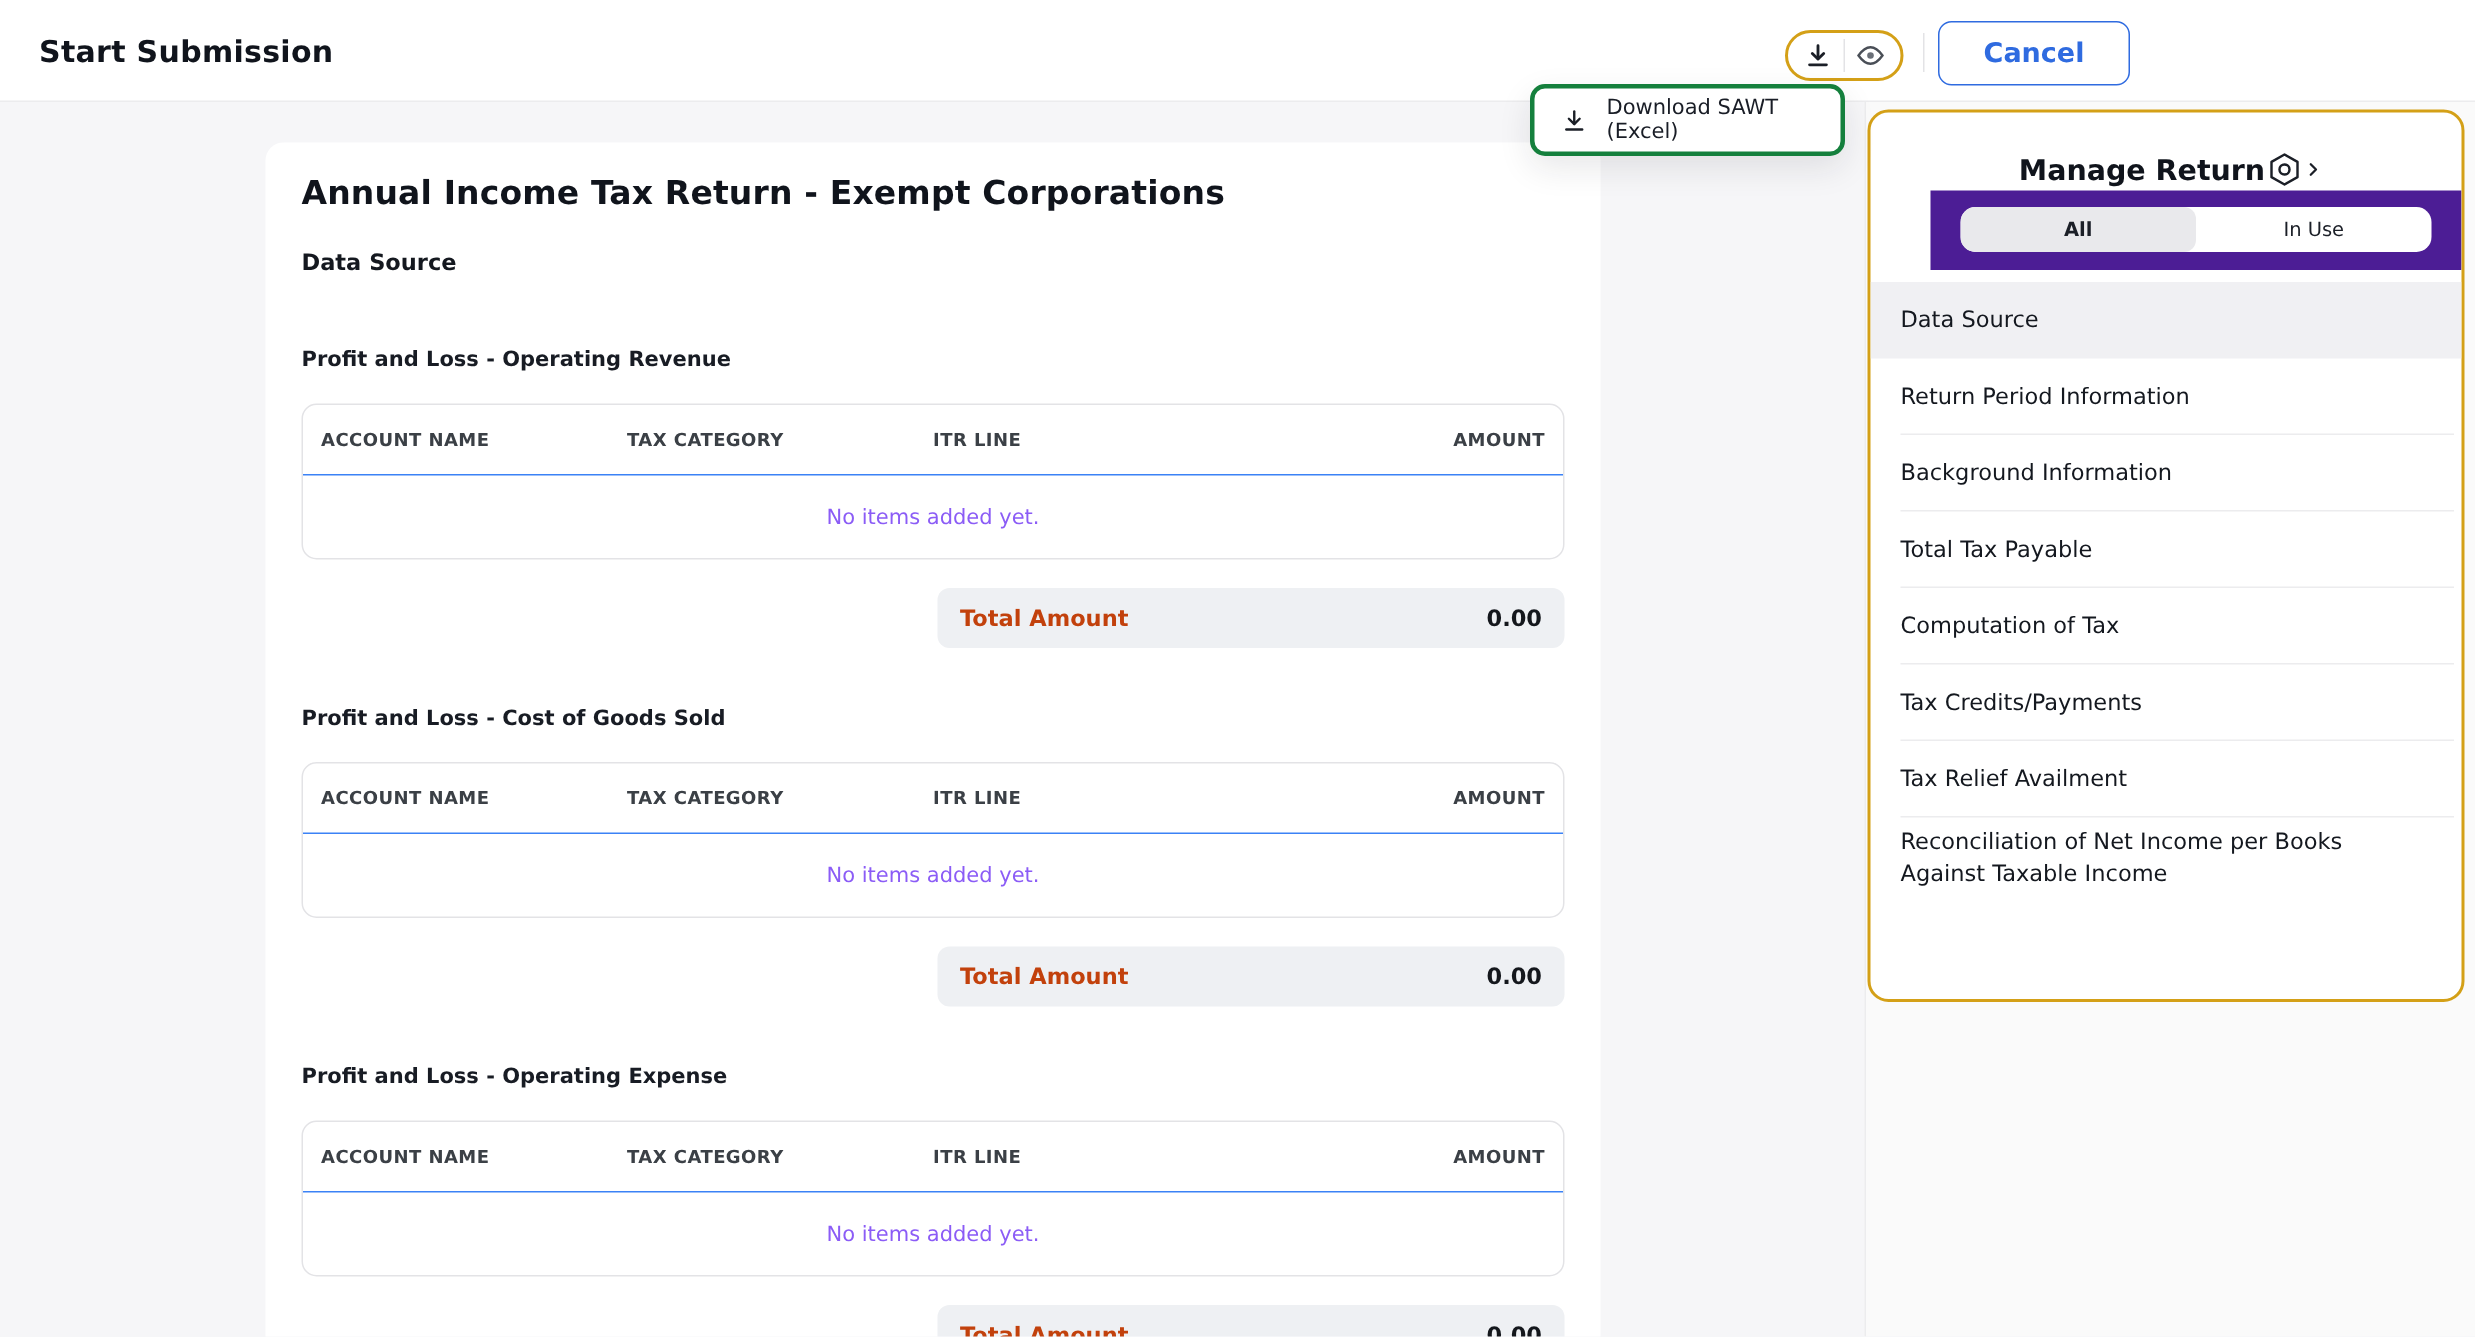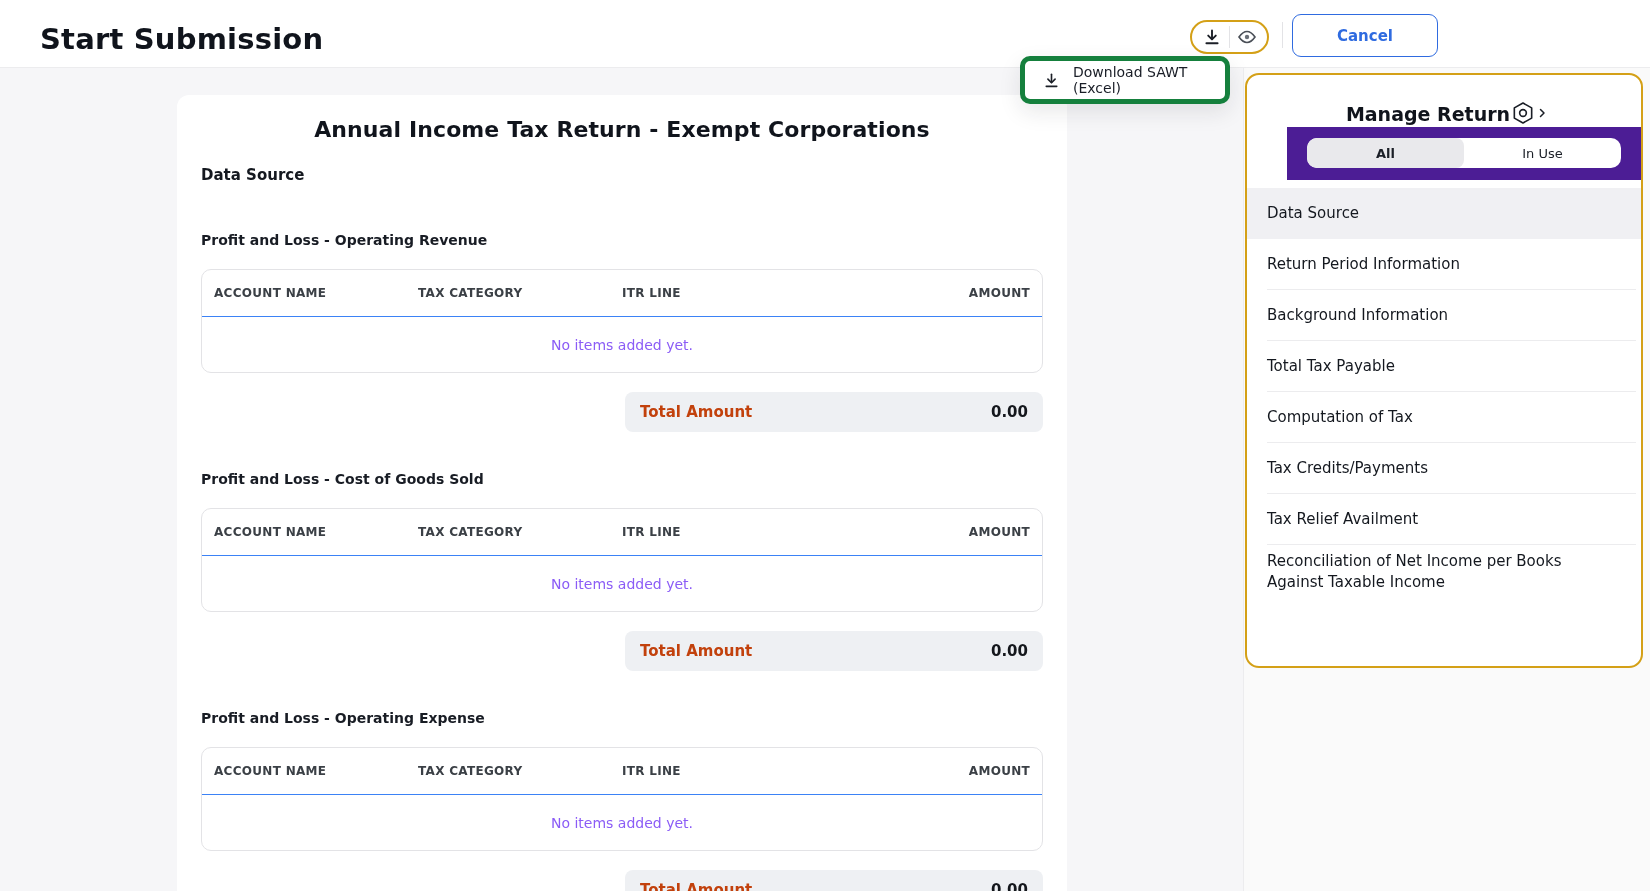--- a/index.html
+++ b/index.html
@@ -8,74 +8,74 @@
     font-family:"DejaVu Sans","Liberation Sans",sans-serif;
     background:#f6f6f8; color:#14181f; position:relative;
   }
 
   
   .topbar {
     position:absolute; left:0; top:0; width:1650px; height:68px;
     background:#fff; border-bottom:1px solid #ececee; z-index:20;
   }
   .page-title {
-    position:absolute; left:40px; top:22px;
-    font-size:29px; font-weight:700; letter-spacing:.2px; color:#10141c;
+    position:absolute; left:26px; top:22px;
+    font-size:20px; font-weight:700; letter-spacing:.2px; color:#10141c;
   }
   .icon-pill {
     position:absolute; left:1190px; top:20px; width:79px; height:34px;
     background:#fff; border:2.5px solid #d4a017; border-radius:17px;
     display:flex; align-items:center; justify-content:center;
   }
   .icon-pill .icon-btn {
     width:34px; height:28px; border:none; background:transparent; cursor:pointer;
     display:flex; align-items:center; justify-content:center;
   }
   .pill-divider { width:1px; height:22px; background:#e3e3e6; }
   .topbar-divider {
     position:absolute; left:1282px; top:22px; width:1px; height:26px; background:#e3e3e6;
   }
   .btn-cancel {
-    position:absolute; left:1292px; top:14px; width:146px; height:43px;
+    position:absolute; left:1292px; top:14px; width:128px; height:43px;
     background:#fff; border:1.5px solid #2f6be0; border-radius:9px;
-    color:#2f6be0; font-family:inherit; font-size:15px; font-weight:700; cursor:pointer;
+    color:#2f6be0; font-family:inherit; font-size:18px; font-weight:700; cursor:pointer;
   }
   .save-group {
     position:absolute; left:1450px; top:14px; width:177px; height:43px;
     background:#9cb3ef; border-radius:9px; display:flex; overflow:hidden;
   }
   .btn-save {
     flex:1; border:none; background:transparent; color:#fff;
     font-family:inherit; font-size:15px; font-weight:700; cursor:pointer;
   }
   .save-divider { width:1px; background:rgba(255,255,255,.55); }
   .btn-save-caret {
     width:35px; border:none; background:transparent; cursor:pointer;
     display:flex; align-items:center; justify-content:center;
   }
 
   
   .dropdown {
     position:absolute; left:1020px; top:56px; width:210px; height:48px;
-    background:#fff; border:5px solid #15803d; border-radius:10px;
+    background:#fff; border:3px solid #15803d; border-radius:10px;
     box-shadow:0 8px 22px rgba(30,34,40,.10); z-index:40;
     display:flex; align-items:center;
   }
   .dropdown-item {
     display:flex; align-items:center; gap:13px; width:100%; height:100%;
     padding:0 18px; cursor:pointer; font-size:14px; color:#191d26;
   }
 
   
   .card {
     position:absolute; left:177px; top:95px; width:890px; height:810px;
     background:#fff; border-radius:12px 12px 0 0; z-index:1;
     padding:20px 24px 0 24px;
   }
-  .card h2 { font-size:22px; font-weight:700; color:#10141c; line-height:30px; letter-spacing:.1px;text-align:center; }
+  .card h2 { font-size:22px; font-weight:700; color:#10141c; line-height:30px; letter-spacing:.1px; }
   .card h3 { margin-top:21px; font-size:15px; font-weight:700; color:#14181f; line-height:18px; }
   .section { margin-top:38px; }
   .section:first-child { margin-top:47px; }
   .section-label { font-size:14px; font-weight:700; color:#181c24; line-height:18px; margin-bottom:20px; }
   .tbl {
     border:1px solid #e3e3e6; border-radius:10px; background:#fff; overflow:hidden;
   }
   .thead {
     display:grid; grid-template-columns:1fr 1fr 1fr 1fr;
     height:46px; align-items:center; padding:0 12px;

